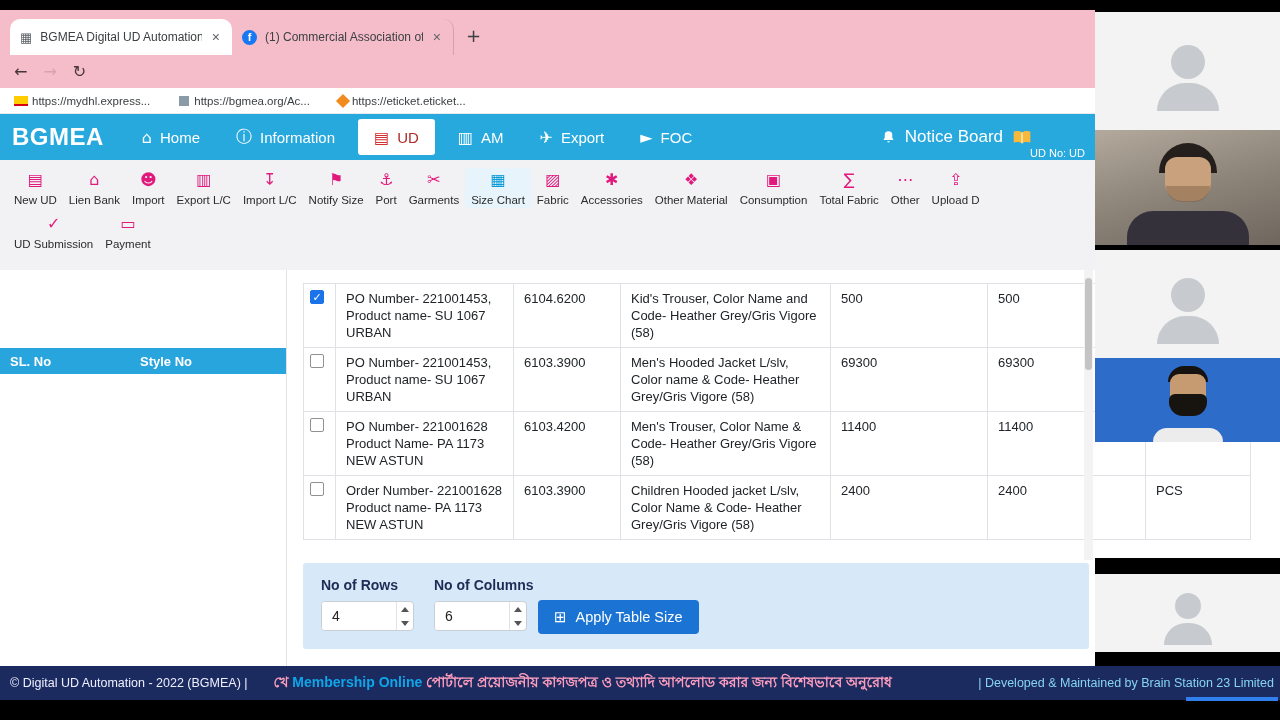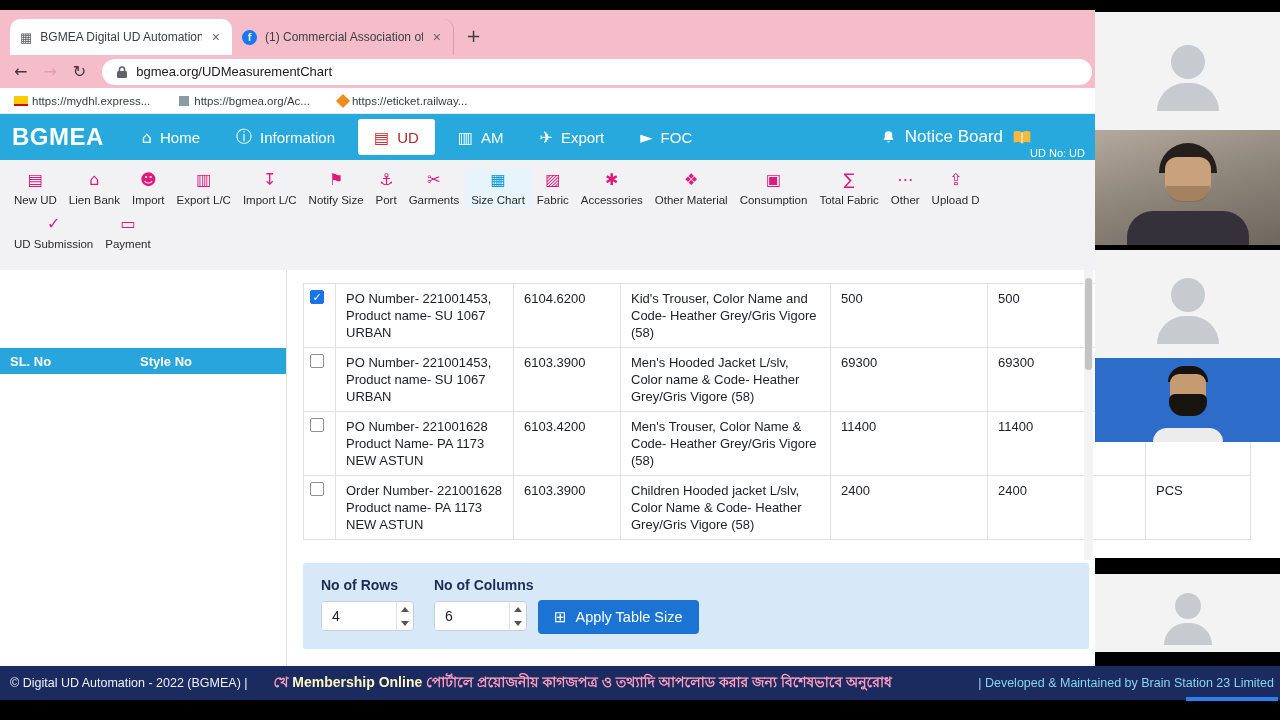--- a/index.html
+++ b/index.html
@@ -77,21 +77,21 @@
   .spinner > div { flex:1; display:flex; align-items:center; justify-content:center; }
   .arr-up { width:0; height:0; border-left:4px solid transparent; border-right:4px solid transparent; border-bottom:5px solid #555; }
   .arr-down { width:0; height:0; border-left:4px solid transparent; border-right:4px solid transparent; border-top:5px solid #555; }
   .applybtn { position:absolute; left:235px; top:37px; height:34px; background:#1b74d4; color:#fff; border:none; border-radius:4px; font-size:14.5px; display:flex; align-items:center; gap:9px; padding:0 16px; font-family:"Liberation Sans",sans-serif; }
   .applybtn .ic { font-size:15px; }
 
   .footerbar { position:absolute; left:0; top:656px; width:1280px; height:34px; background:#1c2b5f; display:flex; align-items:center; overflow:hidden; }
   .f-left { color:#eef0ff; font-size:12.5px; padding-left:10px; white-space:nowrap; }
   .f-marq { margin-left:26px; white-space:nowrap; font-size:14px; font-weight:bold; }
   .f-pre, .f-rest { color:#ff9dbf; }
-  .f-hl { color:#fef9c3; }
+  .f-hl { color:#0ea5e9; }
   .f-right { margin-left:auto; color:#86d4f0; font-size:12.5px; padding-right:6px; white-space:nowrap; }
 
   #bottombar { position:absolute; left:0; top:700px; width:1280px; height:20px; background:#000; }
   .scrub { position:absolute; left:1186px; top:697px; width:92px; height:4px; background:#2f80ed; z-index:60; }
 
   
   #strip { position:absolute; left:1095px; top:0; width:185px; height:720px; z-index:40; }
   #strip .blk { position:absolute; left:0; width:185px; background:#000; }
   .blk1 { top:0; height:12px; } .blk2 { top:245px; height:5px; }
   .blk3 { top:558px; height:16px; } .blk4 { top:652px; height:14px; }
@@ -132,41 +132,34 @@
         <span class="tab-title">(1) Commercial Association of Bang</span>
         <span class="tab-close">×</span>
       </div>
       <div class="newtab g">+</div>
     </div>
 
     <div class="addrbar">
       <span class="nav-ic g">←</span>
       <span class="nav-ic g disabled">→</span>
       <span class="nav-ic g">↻</span>
-      <div class="urlpill">
-        <svg width="12" height="14" viewBox="0 0 12 14">
-          <rect x="1" y="6" width="10" height="7" rx="1.5" fill="#5f6368"></rect>
-          <path d="M3.5 6V4.5a2.5 2.5 0 0 1 5 0V6" stroke="#5f6368" stroke-width="1.6" fill="none"></path>
-        </svg>
-        <span class="url-text">bgmea.org/UDMeasurementChart</span>
-      </div>
     </div>
 
     <div class="bookmarks">
       <div class="bm">
         <span class="bm-ic-dhl"></span>
         <span class="bm-label">https://mydhl.express...</span>
       </div>
       <div class="bm">
         <span class="bm-ic-grid"></span>
         <span class="bm-label">https://bgmea.org/Ac...</span>
       </div>
       <div class="bm">
         <span class="bm-ic-diamond"></span>
-        <span class="bm-label">https://eticket.railway...</span>
+        <span class="bm-label">https://eticket.eticket...</span>
       </div>
     </div>
 
     <div class="siteheader">
       <div class="logo">BGMEA</div>
       <div class="hnav-item">
         <span class="ic g">⌂</span>
         <span>Home</span>
       </div>
       <div class="hnav-item">

